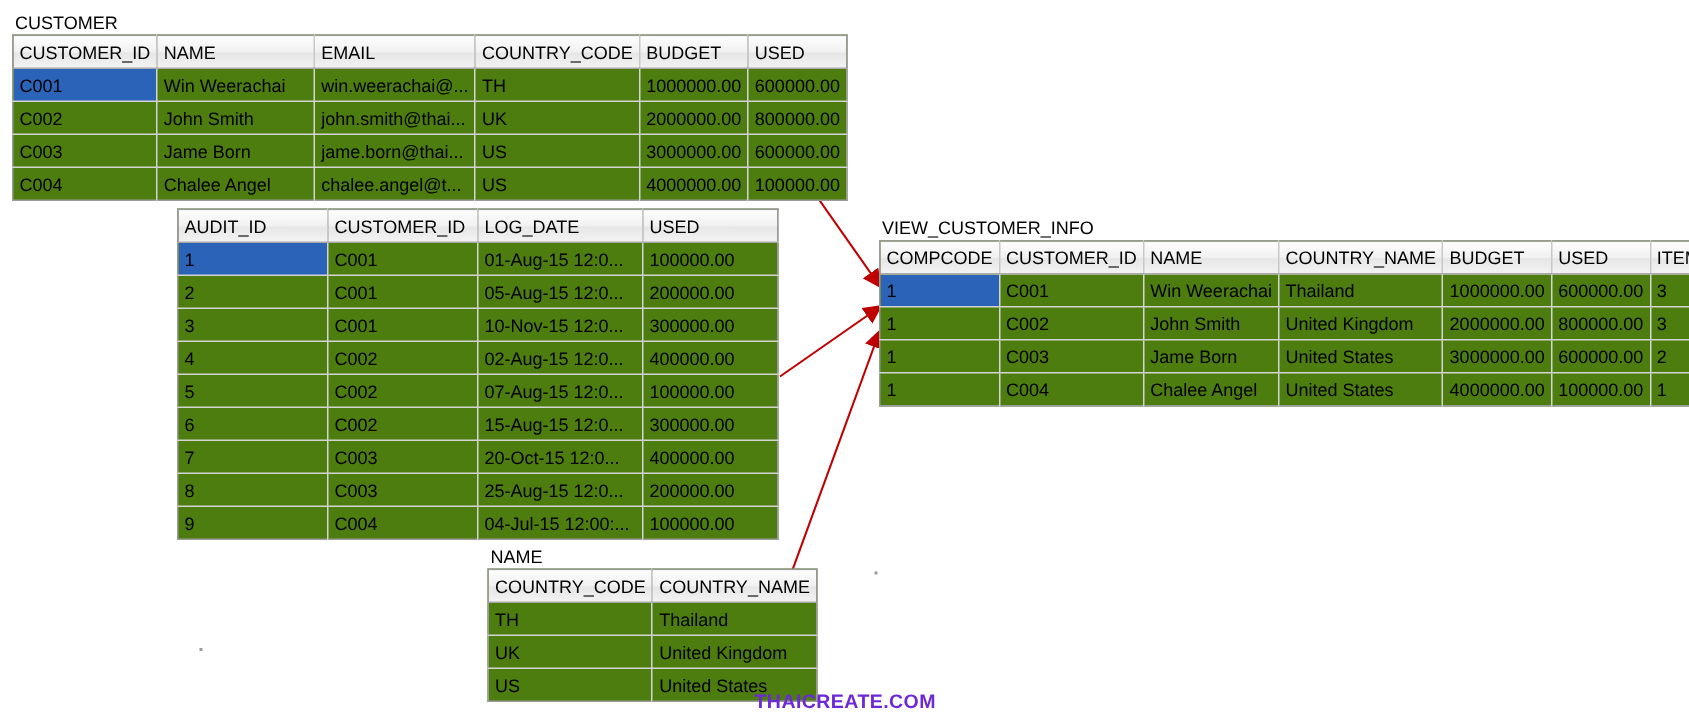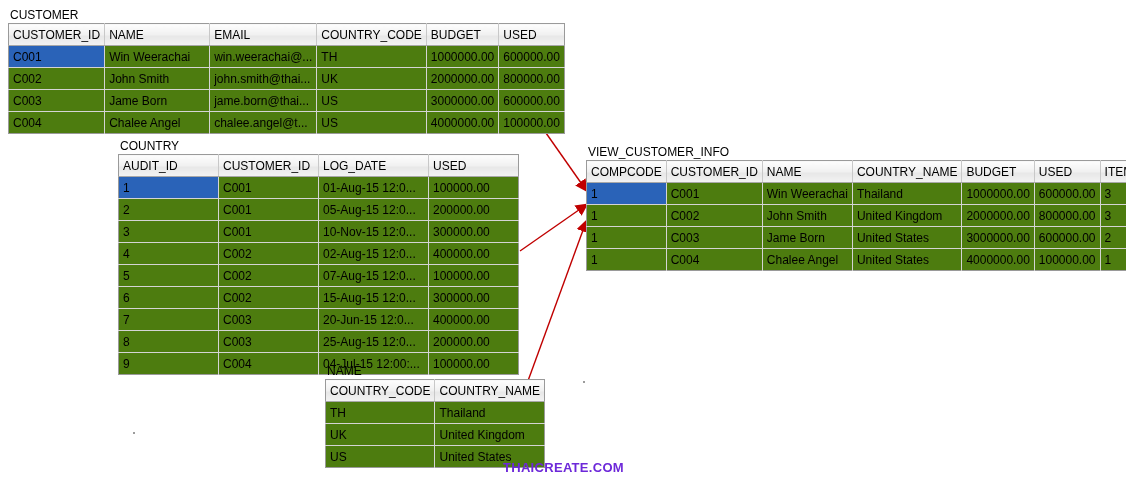--- a/index.html
+++ b/index.html
@@ -172,21 +172,20 @@
           <td>chalee.angel@t...</td>
           <td>US</td>
           <td class="num">4000000.00</td>
           <td class="num">100000.00</td>
         </tr>
       </tbody>
     </table>
   </div>
 
   <div class="grid-block" style="left:118px; top:139px;">
-    <div class="grid-title">COUNTRY</div>
     <table class="grid">
       <colgroup>
         <col style="width:100px">
           <col style="width:100px">
           <col style="width:110px">
           <col style="width:90px">
       </colgroup>
       <thead>
         <tr>
           <th>AUDIT_ID</th>
@@ -228,21 +227,21 @@
         </tr>
         <tr>
           <td>6</td>
           <td>C002</td>
           <td>15-Aug-15 12:0...</td>
           <td>300000.00</td>
         </tr>
         <tr>
           <td>7</td>
           <td>C003</td>
-          <td>20-Jun-15 12:0...</td>
+          <td>20-Oct-15 12:0...</td>
           <td>400000.00</td>
         </tr>
         <tr>
           <td>8</td>
           <td>C003</td>
           <td>25-Aug-15 12:0...</td>
           <td>200000.00</td>
         </tr>
         <tr>
           <td>9</td>

